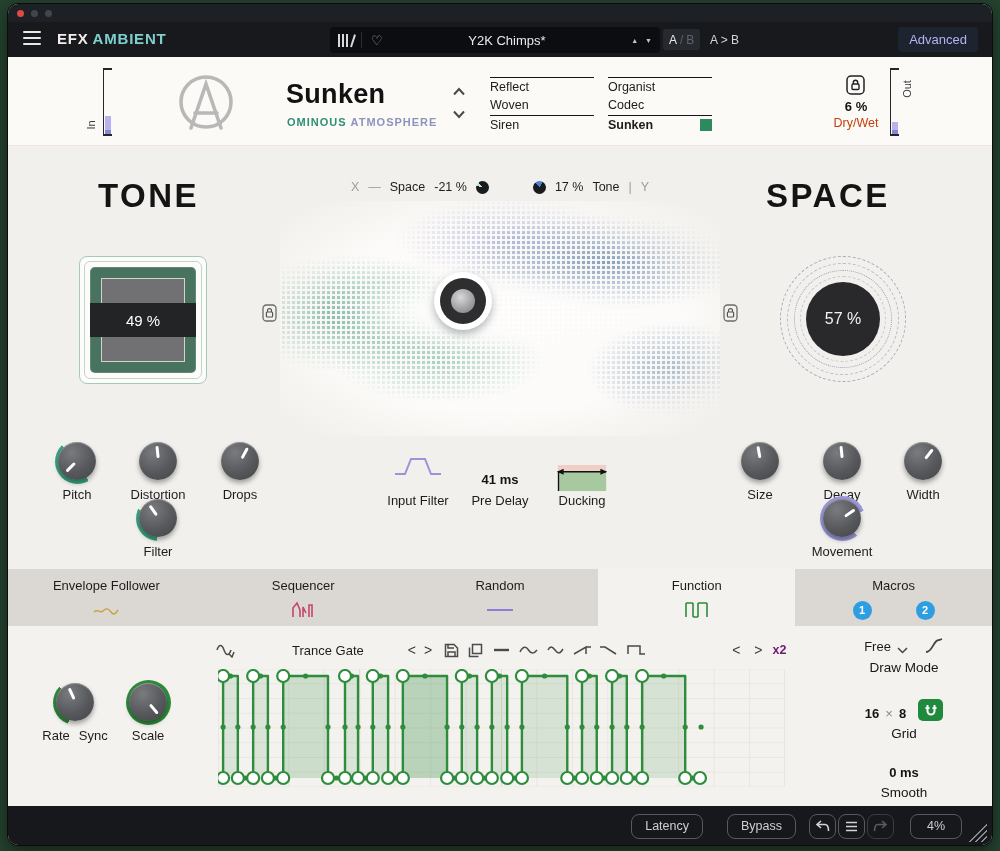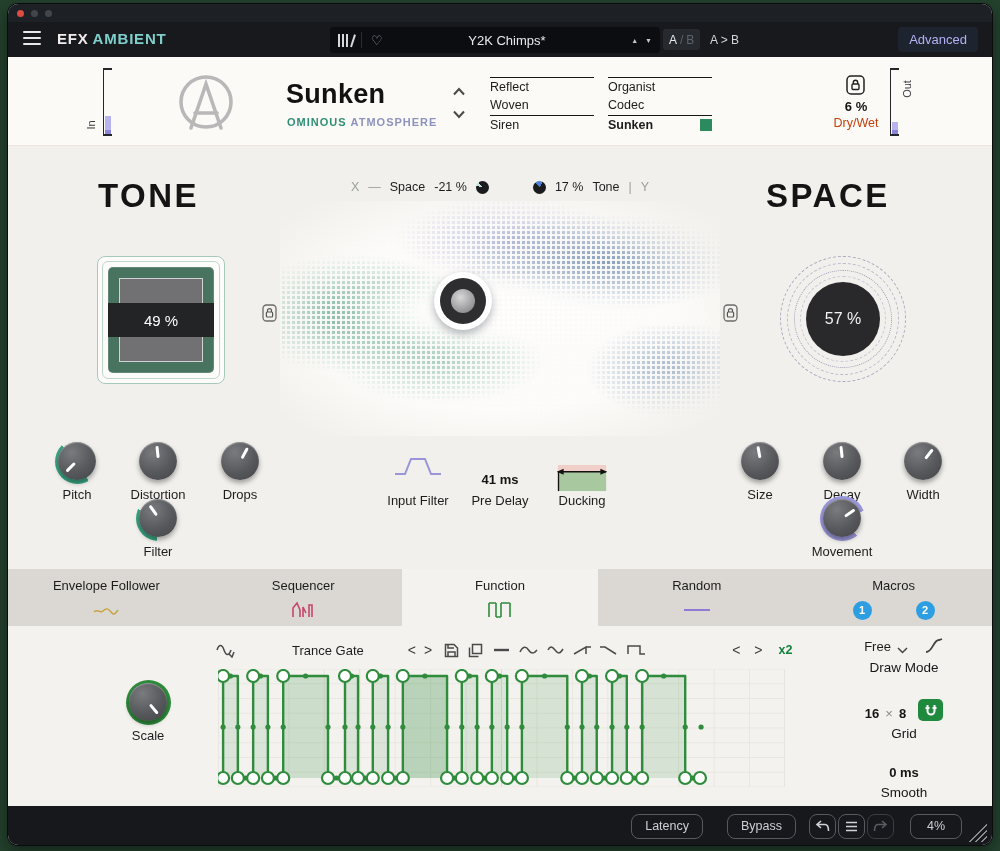--- a/index.html
+++ b/index.html
@@ -76,21 +76,21 @@
       radial-gradient(ellipse 210px 70px at 74% 26%,rgba(96,128,168,.75),transparent 70%),
       radial-gradient(ellipse 160px 60px at 52% 16%,rgba(150,155,205,.6),transparent 72%),
       radial-gradient(ellipse 130px 70px at 90% 72%,rgba(104,138,176,.7),transparent 70%),
       radial-gradient(ellipse at 50% 50%,#fdfcfa 0%,#fdfcfa 100%);
   }
   .xy-fade{position:absolute;inset:0;background:radial-gradient(ellipse at 50% 50%,transparent 55%,#f2f0ec 92%);}
   .puck{position:absolute;left:154px;top:71px;width:58px;height:58px;border-radius:50%;background:#fff;
         box-shadow:0 4px 9px rgba(40,50,60,.35);display:grid;place-items:center;cursor:grab;}
   .puck .ring2{width:46px;height:46px;border-radius:50%;background:#2e2e30;display:grid;place-items:center;}
   .puck .core{width:24px;height:24px;border-radius:50%;background:radial-gradient(circle at 40% 35%,#d8d8d8,#8f8f92 75%);}
-  .tone-square{position:absolute;left:89px;top:110px;width:126px;height:126px;border:1px solid #a6cab8;border-radius:8px;background:#fdfcfa;cursor:pointer;}
+  .tone-square{position:absolute;left:71px;top:110px;width:126px;height:126px;border:1px solid #a6cab8;border-radius:8px;background:#fdfcfa;cursor:pointer;}
   .ts2{position:absolute;inset:4px;border:1px solid #bcd8ca;border-radius:6px;}
   .ts-green{position:absolute;inset:10px;background:#47735f;border-radius:5px;box-shadow:inset 0 0 0 1px rgba(255,255,255,.15);}
   .ts-gray{position:absolute;inset:11px;background:#717174;border:1px solid #d2d2d2;}
   .ts-band{position:absolute;left:0;right:0;top:50%;margin-top:-17px;height:34px;background:#232425;
            display:grid;place-items:center;color:#fff;font-size:15px;}
   .lock-s{position:absolute;top:158px;cursor:pointer;}
   .space-dial{position:absolute;left:772px;top:110px;width:126px;height:126px;cursor:pointer;}
   .sd-ring{position:absolute;border-radius:50%;}
   .sd-r1{inset:0;border:1.3px dashed #a8a8bf;}
   .sd-r2{inset:7px;border:1.3px dashed #b8b8cb;}
@@ -124,21 +124,21 @@
   .macro-badge{width:19px;height:19px;border-radius:50%;background:var(--macro-blue,#2e9ee3);color:#fff;
                font-size:11px;font-weight:bold;display:grid;place-items:center;}
   
   .fpanel{height:180px;background:#f4f2ef;position:relative;}
   .ftoolbar{position:absolute;left:208px;top:12px;height:24px;display:flex;align-items:center;color:#3c3c3c;}
   .ftoolbar .mode{font-size:13px;color:#1d1d1d;margin-left:56px;}
   .chev{font-size:14px;color:#3a3a3a;cursor:pointer;padding:0 2px;}
   .tb-ic{cursor:pointer;display:grid;place-items:center;}
   .tb-ic svg{display:block;}
   .tb-ic path,.tb-ic rect,.tb-ic line{stroke:#4a4a4a;fill:none;stroke-width:1.5;}
-  .x2{font-size:12.5px;font-weight:bold;color:#15803d;margin-left:14px;cursor:pointer;}
+  .x2{font-size:12.5px;font-weight:bold;color:#701a75;margin-left:8px;cursor:pointer;}
   .editor{position:absolute;left:210px;top:43px;}
   .frc{position:absolute;left:830px;width:132px;text-align:center;}
   .frc-row{display:flex;justify-content:center;align-items:flex-end;gap:6px;}
   .f13{font-size:13px;color:#1c1c1c;}
   .flab{font-size:13.5px;color:#161616;}
   .fval{font-size:13px;font-weight:bold;color:#141414;}
   .magnet-btn{width:25px;height:22px;border-radius:5px;background:var(--magnet-green,#1f8a3d);display:grid;place-items:center;cursor:pointer;margin-left:6px;}
   .magnet-btn path{stroke:#fff;stroke-width:2;fill:none;}
   
   .bottombar{height:40px;background:#16181c;display:flex;align-items:center;justify-content:flex-end;padding-right:30px;position:relative;}
@@ -415,46 +415,58 @@
         </div>
     </div>
     <div class="tab">
       <div class="tlabel">Sequencer</div>
       <div class="ticon">
           <svg class="icon-seq" width="22" height="18">
         <path d="M1,16 V7 L5,2 L8,9 V16 M11,16 V6 L14,12 M17,16 V4 H20 V16"></path>
           </svg>
         </div>
     </div>
+    <div class="tab">
+      <div class="tlabel">Random</div>
+      <div class="ticon">
+          <svg class="icon-rand" width="30" height="10">
+        <line x1="2" y1="5" x2="28" y2="5"></line>
+          </svg>
+        </div>
+    </div>
     <div class="tab active">
       <div class="tlabel">Function</div>
       <div class="ticon">
           <svg class="icon-func" width="26" height="18">
         <path d="M2,16 V2 M2,2 H9 M9,2 V16 M9,16 H14 M14,16 V2 M14,2 H23 M23,2 V16"></path>
-          </svg>
-        </div>
-    </div>
-    <div class="tab">
-      <div class="tlabel">Random</div>
-      <div class="ticon">
-          <svg class="icon-rand" width="30" height="10">
-        <line x1="2" y1="5" x2="28" y2="5"></line>
           </svg>
         </div>
     </div>
     <div class="tab">
       <div class="tlabel">Macros</div>
       <div class="ticon" style="gap:44px;">
         <span class="macro-badge">1</span>
         <span class="macro-badge">2</span>
       </div>
     </div>
   </div>
 
   <div class="fpanel">
+    <div class="knob-block" style="left:25px;top:57px;">
+      <div class="knob-wrap">
+          <div class="ring" style="background: conic-gradient(from 200deg, rgb(47, 140, 60) 0deg, rgb(47, 140, 60) 115deg, transparent 115deg, transparent 360deg);"></div>
+          <div class="knob">
+            <div class="pointer" style="transform: rotate(-25deg);"></div>
+          </div>
+        </div>
+      <div class="k-label k-label2">
+        <span>Rate</span>
+        <span>Sync</span>
+      </div>
+    </div>
     <div class="knob-block" style="left:98px;top:57px;">
       <div class="knob-wrap">
           <div class="ring" style="background: conic-gradient(rgb(47, 140, 60) 0deg, rgb(47, 140, 60) 360deg, transparent 360deg, transparent 360deg);"></div>
           <div class="knob">
             <div class="pointer" style="transform: rotate(140deg);"></div>
           </div>
         </div>
       <div class="k-label">Scale</div>
     </div>
 

